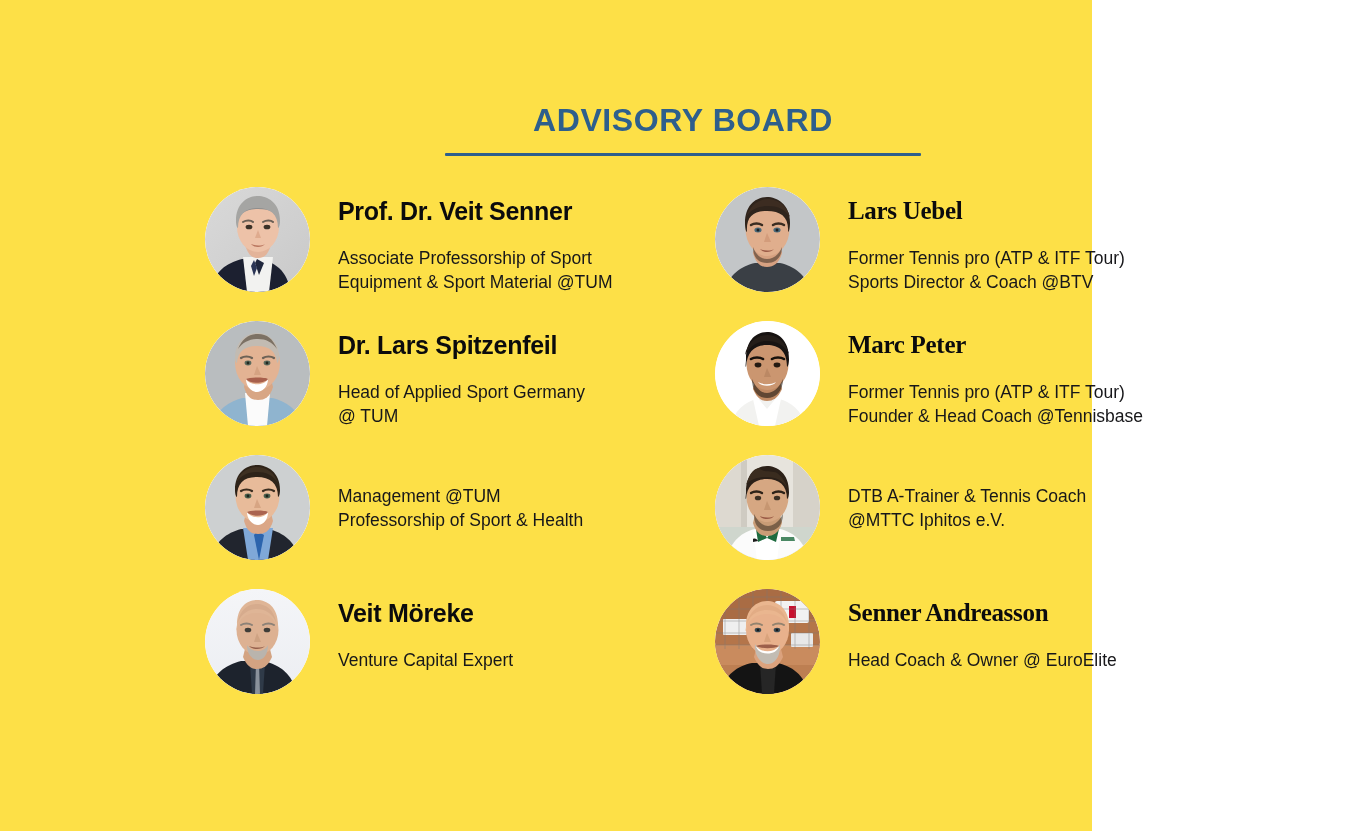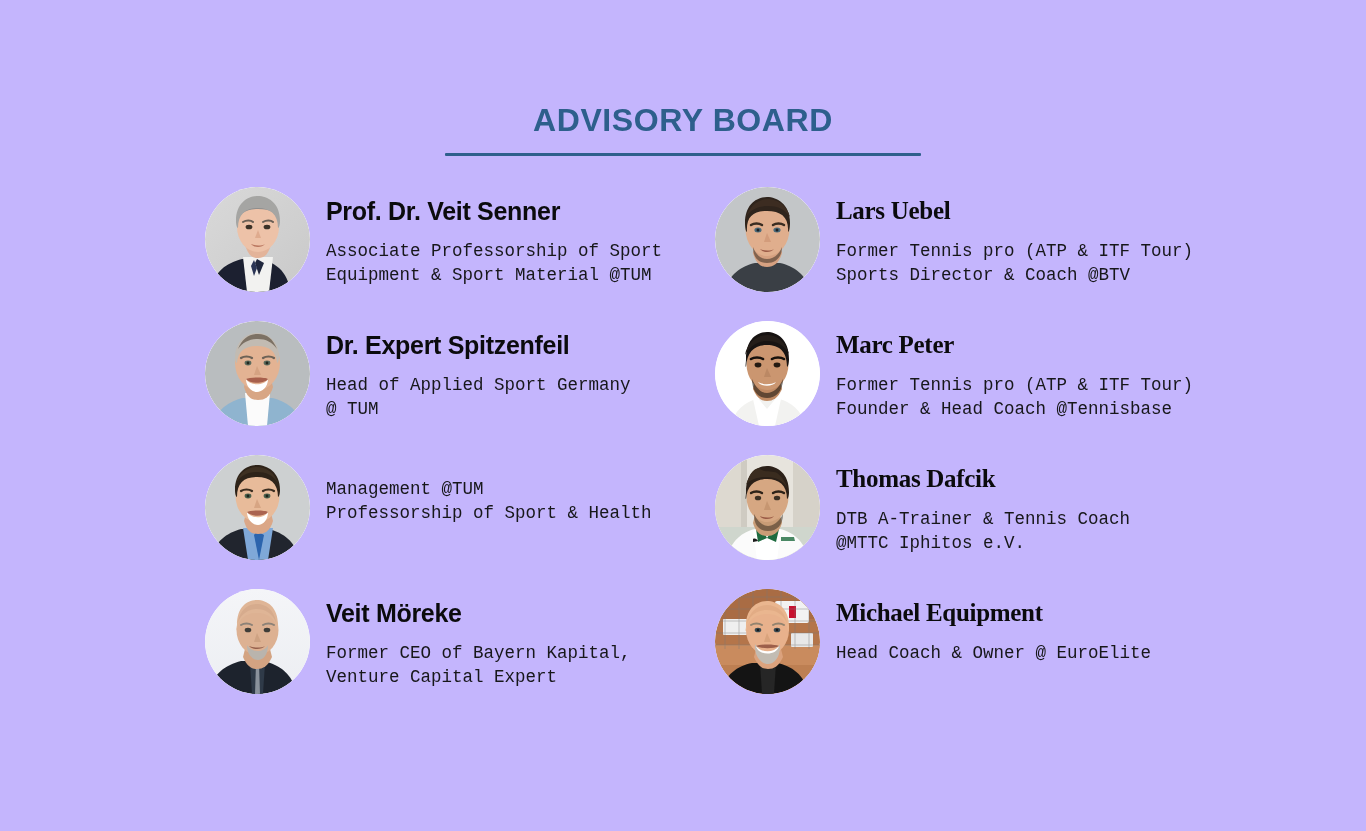--- a/index.html
+++ b/index.html
@@ -11,23 +11,23 @@
   body {
     width: 1366px;
     height: 831px;
     overflow: hidden;
     font-family: "Liberation Sans", sans-serif;
     -webkit-font-smoothing: antialiased;
   }
 
   .slide {
     position: relative;
-    width: 1366px;
+    width: 1092px;
     height: 831px;
-    background: #c4b5fd;
+    background: #fde047;
     box-sizing: border-box;
   }
 
   
   .title-block {
     position: absolute;
     left: 0;
     top: 100px;
     width: 1366px;
     text-align: center;
@@ -59,21 +59,21 @@
     display: grid;
     grid-template-columns: 490px 490px;
     grid-auto-rows: 134px;
     column-gap: 20px;
     row-gap: 0px;
   }
 
   .member {
     display: flex;
     align-items: flex-start;
-    gap: 16px;
+    gap: 28px;
   }
 
   .avatar {
     flex: 0 0 auto;
     width: 105px;
     height: 105px;
     border-radius: 50%;
     overflow: hidden;
     position: relative;
     background: #ffffff;
@@ -93,26 +93,26 @@
   .member-name {
     font-family: "Liberation Sans", sans-serif;
     font-weight: bold;
     font-size: 25px;
     line-height: 30px;
     color: #0b0b0d;
     letter-spacing: -0.3px;
     white-space: nowrap;
   }
   .member-role {
-    font-family: Liberation Mono, monospace;
+    font-family: Liberation Sans, sans-serif;
     font-weight: normal;
     font-size: 17.5px;
     line-height: 24px;
     color: #17171a;
-    margin-top: 13px;
+    margin-top: 20px;
     white-space: nowrap;
   }
   .member-role span { display: block; }
 
   
   .col-2 .member-name { font-size: 25px; font-family: Liberation Serif, serif; }
 </style>
 </head>
 <body>
 
@@ -220,21 +220,21 @@
             <circle cx="43" cy="42" r="1.4" fill="#22281f"></circle>
             <circle cx="62" cy="42" r="1.4" fill="#22281f"></circle>
             <path d="M36 37c3-2 8-2 11 0M58 37c3-2 8-2 11 0" stroke="#6d6256" stroke-width="2.2" fill="none" stroke-linecap="round"></path>
             <path d="M52 45l-3 9h7z" fill="#cc9877" opacity=".6"></path>
             <path d="M41 58c4 7 18 7 22 0 0 8-6 13-11 13s-11-5-11-13z" fill="#ffffff"></path>
             <path d="M41 58c4 5 18 5 22 0-3-2-19-2-22 0z" fill="#a8604c"></path>
           </g>
         </svg>
       </div>
       <div class="member-text">
-        <div class="member-name">Dr. Expert Spitzenfeil</div>
+        <div class="member-name">Dr. Lars Spitzenfeil</div>
         <div class="member-role">
           <span>Head of Applied Sport Germany</span>
           <span>@ TUM</span>
         </div>
       </div>
     </div>
 
     <div class="member col-2">
       <div class="avatar">
         <svg viewBox="0 0 105 105">
@@ -331,21 +331,20 @@
             <path d="M36 38c3-2 8-2 11 0M58 38c3-2 8-2 11 0" stroke="#2d2218" stroke-width="2.3" fill="none" stroke-linecap="round"></path>
             <path d="M52 46l-3 9h7z" fill="#bb8a66" opacity=".6"></path>
             <path d="M39 59c4 8 9 12 14 12s11-4 15-12c0 11-6 17-15 17s-14-6-14-17z" fill="#2d2319" opacity=".5"></path>
             <path d="M45 61c4 2 11 2 14 0-2 4-12 4-14 0z" fill="#9a5b46"></path>
             <path d="M66 82h13l1 4H66z" fill="#1e6b3f" opacity=".8"></path>
             <path d="M38 84c2-1 4 0 5 2l-5 1z" fill="#1a1a1a"></path>
           </g>
         </svg>
       </div>
       <div class="member-text">
-        <div class="member-name">Thomas Dafcik</div>
         <div class="member-role">
           <span>DTB A-Trainer &amp; Tennis Coach</span>
           <span>@MTTC Iphitos e.V.</span>
         </div>
       </div>
     </div>
 
     <div class="member">
       <div class="avatar">
         <svg viewBox="0 0 105 105">
@@ -372,21 +371,20 @@
             <path d="M36 36c3-2 8-2 11 0M58 36c3-2 8-2 11 0" stroke="#8d8277" stroke-width="2" fill="none" stroke-linecap="round"></path>
             <path d="M52 44l-3 9h7z" fill="#c59778" opacity=".6"></path>
             <path d="M42 56c4 8 17 8 21 0 0 10-5 15-10 15s-11-5-11-15z" fill="#b9b4ad"></path>
             <path d="M44 57c4 2 13 2 16 0-3 4-13 4-16 0z" fill="#96604c"></path>
           </g>
         </svg>
       </div>
       <div class="member-text">
         <div class="member-name">Veit Möreke</div>
         <div class="member-role">
-          <span>Former CEO of Bayern Kapital,</span>
           <span>Venture Capital Expert</span>
         </div>
       </div>
     </div>
 
     <div class="member col-2">
       <div class="avatar">
         <svg viewBox="0 0 105 105">
           <defs>
               <clipPath id="c8">
@@ -418,21 +416,21 @@
             <circle cx="62" cy="41" r="1.3" fill="#17191a"></circle>
             <path d="M36 36c3-2 8-2 11 0M58 36c3-2 8-2 11 0" stroke="#93836f" stroke-width="2" fill="none" stroke-linecap="round"></path>
             <path d="M52 44l-3 9h7z" fill="#cf9972" opacity=".6"></path>
             <path d="M40 55c5 11 20 11 25 0 1 13-6 20-12 20s-14-7-13-20z" fill="#c2bcb3"></path>
             <path d="M41 57c5 7 18 7 23 0-2 10-21 10-23 0z" fill="#ffffff"></path>
             <path d="M41 57c5 3 18 3 23 0-4-2-19-2-23 0z" fill="#9c5f4a"></path>
           </g>
         </svg>
       </div>
       <div class="member-text">
-        <div class="member-name">Michael Equipment</div>
+        <div class="member-name">Senner Andreasson</div>
         <div class="member-role">
           <span>Head Coach &amp; Owner @ EuroElite</span>
         </div>
       </div>
     </div>
 
   </div>
 </div>
 
 </body></html>

